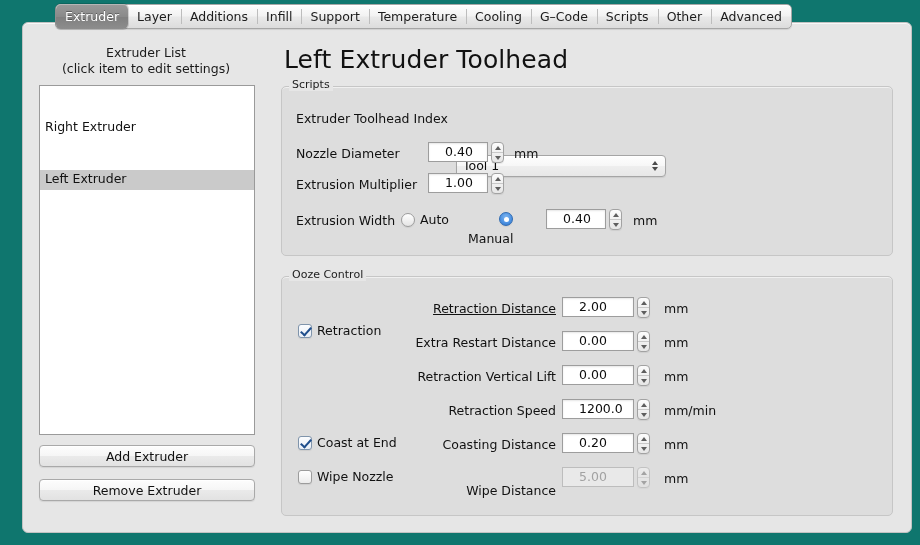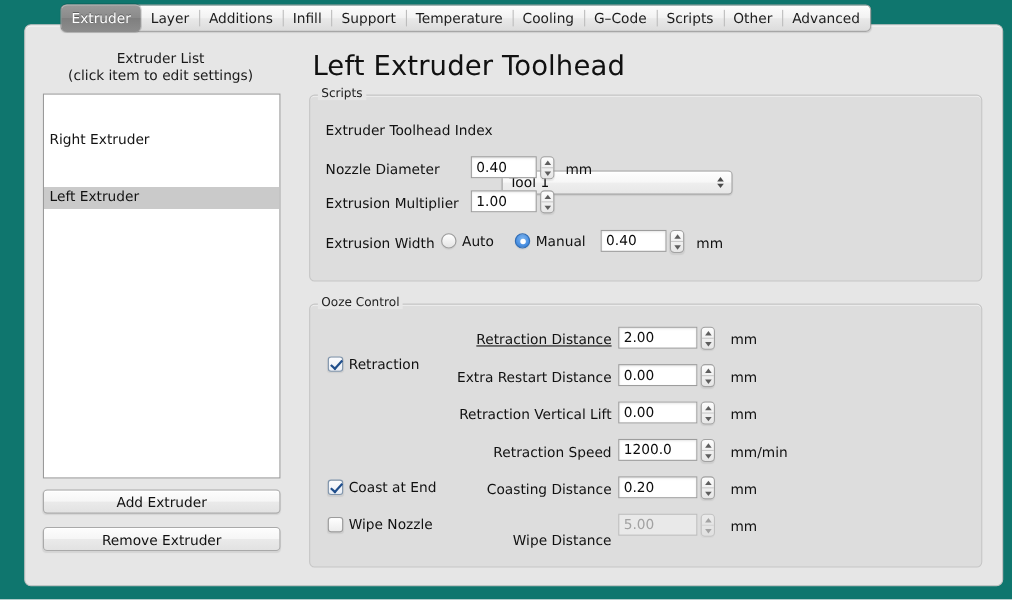--- a/index.html
+++ b/index.html
@@ -127,21 +127,21 @@
 
   
   .field {
     position: absolute;
     height: 20px;
     background: #ffffff;
     border: 1px solid #9d9d9d;
     box-shadow: inset 0 1px 2px rgba(0,0,0,0.10);
     font-size: 12.5px; color: #0c0c0c;
     line-height: 18px;
-    padding-left: 4px;
+    padding-left: 16px;
     white-space: nowrap; overflow: hidden;
   }
   .field.disabled { background: #e9e9e9; color: #a2a2a2; border-color: #bdbdbd; box-shadow: none; }
 
   
   .stepper {
     position: absolute; width: 13px; height: 21px;
     display: flex; flex-direction: column;
     border: 1px solid #a2a2a2;
     border-radius: 4px;
@@ -173,21 +173,21 @@
   }
   .combo .tri {
     position: absolute; right: 7px; top: 0; height: 100%;
     display: flex; flex-direction: column; align-items: center; justify-content: center; gap: 2px;
   }
   .combo .tri i { width: 0; height: 0; border-left: 3.5px solid transparent; border-right: 3.5px solid transparent; display: block; }
   .combo .tri .u { border-bottom: 4px solid #4a4a4a; }
   .combo .tri .d { border-top: 4px solid #4a4a4a; }
 
   
-  .radio-wrap { position: absolute; display: flex; align-items: flex-start; gap: 5px; }
+  .radio-wrap { position: absolute; display: flex; align-items: flex-end; gap: 5px; }
   .radio {
     width: 14px; height: 14px; border-radius: 50%;
     background: linear-gradient(to bottom, #ffffff, #e4e4e4);
     border: 1px solid #9c9c9c;
     box-shadow: 0 1px 1px rgba(0,0,0,0.07);
     display: flex; align-items: center; justify-content: center;
     flex: none;
   }
   .radio.on {
     background: radial-gradient(circle at 50% 35%, #7fb6ef 0%, #4a90e2 60%, #2f6fbf 100%);
@@ -314,21 +314,21 @@
       <div class="half">
           <i class="arr down"></i>
         </div>
     </div>
 
     <div class="lbl" style="left:273px; top:190px;">Extrusion Width</div>
     <div class="radio-wrap" style="left:378px; top:189px;">
       <span class="radio"></span>
       <span class="radio-lbl">Auto</span>
     </div>
-    <div class="radio-wrap" style="left:445px; top:189px;">
+    <div class="radio-wrap" style="left:445px; top:189px;flex-direction:column;">
       <span class="radio on"></span>
       <span class="radio-lbl">Manual</span>
     </div>
     <div class="field" style="left:523px; top:186px; width:60px;"><span>0.40</span></div>
     <div class="stepper" style="left:586px; top:186px;">
       <div class="half">
           <i class="arr up"></i>
         </div>
       <div class="half">
           <i class="arr down"></i>

